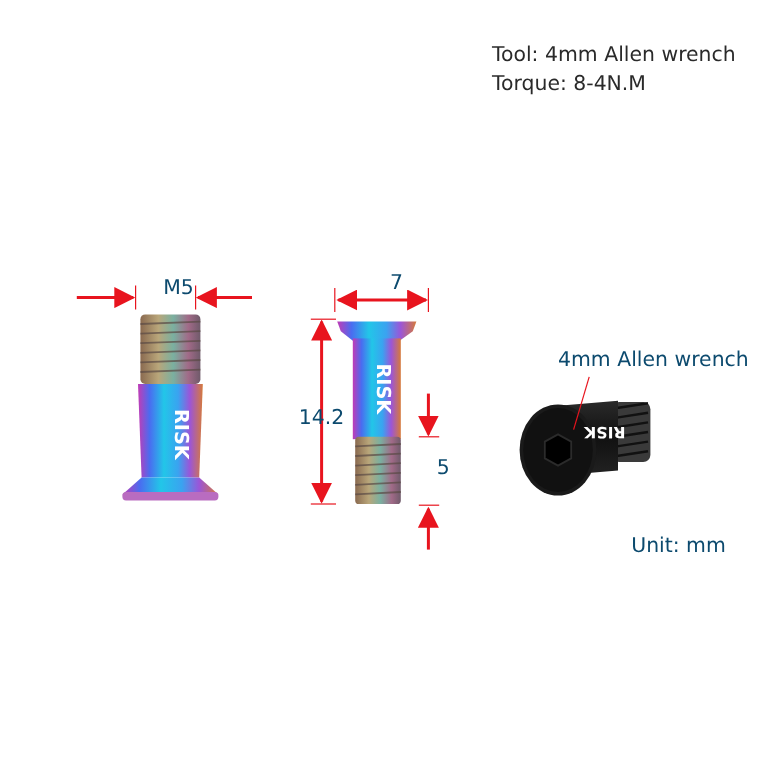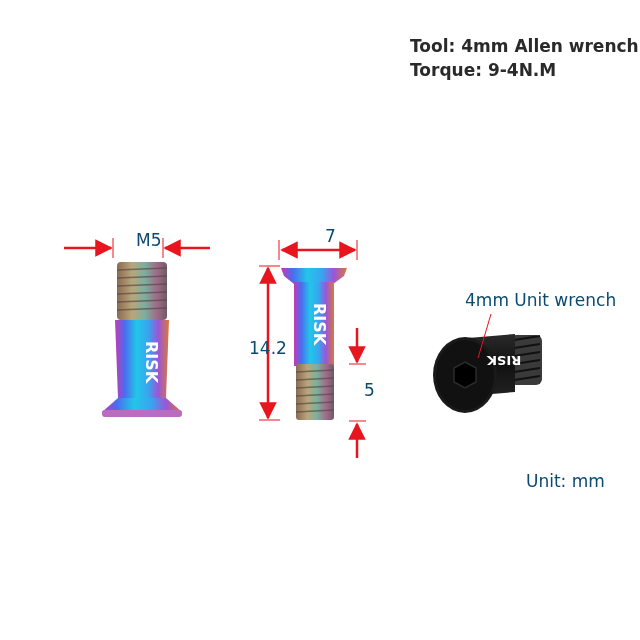--- a/index.html
+++ b/index.html
@@ -1,27 +1,27 @@
 <!DOCTYPE html>
 <html><head>
 <meta charset="utf-8">
 <style>
   html,body{margin:0;padding:0;background:#fff;}
   body{width:640px;height:640px;position:relative;overflow:hidden;font-family:"DejaVu Sans","Liberation Sans",sans-serif;color:#222;}
   .spec{position:absolute;left:410px;top:34px;font-size:17px;line-height:24px;color:#2a2a2a;}
-  .spec div{white-space:nowrap;font-weight:bold;}
+  .spec div{white-space:nowrap;}
   .lbl{position:absolute;font-size:17px;color:#0c4a6e;white-space:nowrap;margin-left:12px;}
   svg{position:absolute;left:0;top:0;}
 </style>
 </head>
 <body>
 
 <div class="spec">
   <div>Tool: 4mm Allen wrench</div>
-  <div>Torque: 9-4N.M</div>
+  <div>Torque: 8-4N.M</div>
 </div>
 
 <svg width="640" height="640" viewBox="0 0 640 640">
   <defs>
     <linearGradient id="rainbow" x1="0" y1="0" x2="1" y2="0">
       <stop offset="0" stop-color="#c23bb6"></stop>
       <stop offset="0.18" stop-color="#4a6cf0"></stop>
       <stop offset="0.4" stop-color="#22c6e8"></stop>
       <stop offset="0.62" stop-color="#3aa3f0"></stop>
       <stop offset="0.8" stop-color="#9b55d8"></stop>
@@ -120,14 +120,14 @@
     <text x="504" y="364" font-size="13" font-family="DejaVu Sans, sans-serif" fill="#fff" font-weight="bold" transform="rotate(180 504 360)" text-anchor="middle">RISK</text>
   </g>
 
   <line x1="491" y1="314" x2="478" y2="358" stroke="#e8141e" stroke-width="1"></line>
 </svg>
 
 <div class="lbl" style="left:124px;top:230px;">M5</div>
 <div class="lbl" style="left:313px;top:226px;">7</div>
 <div class="lbl" style="left:237px;top:338px;">14.2</div>
 <div class="lbl" style="left:352px;top:380px;">5</div>
-<div class="lbl" style="left:453px;top:290px;">4mm Unit wrench</div>
-<div class="lbl" style="left:514px;top:471px;">Unit: mm</div>
+<div class="lbl" style="left:453px;top:290px;">4mm Allen wrench</div>
+<div class="lbl" style="left:514px;top:445px;">Unit: mm</div>
 
 </body></html>

